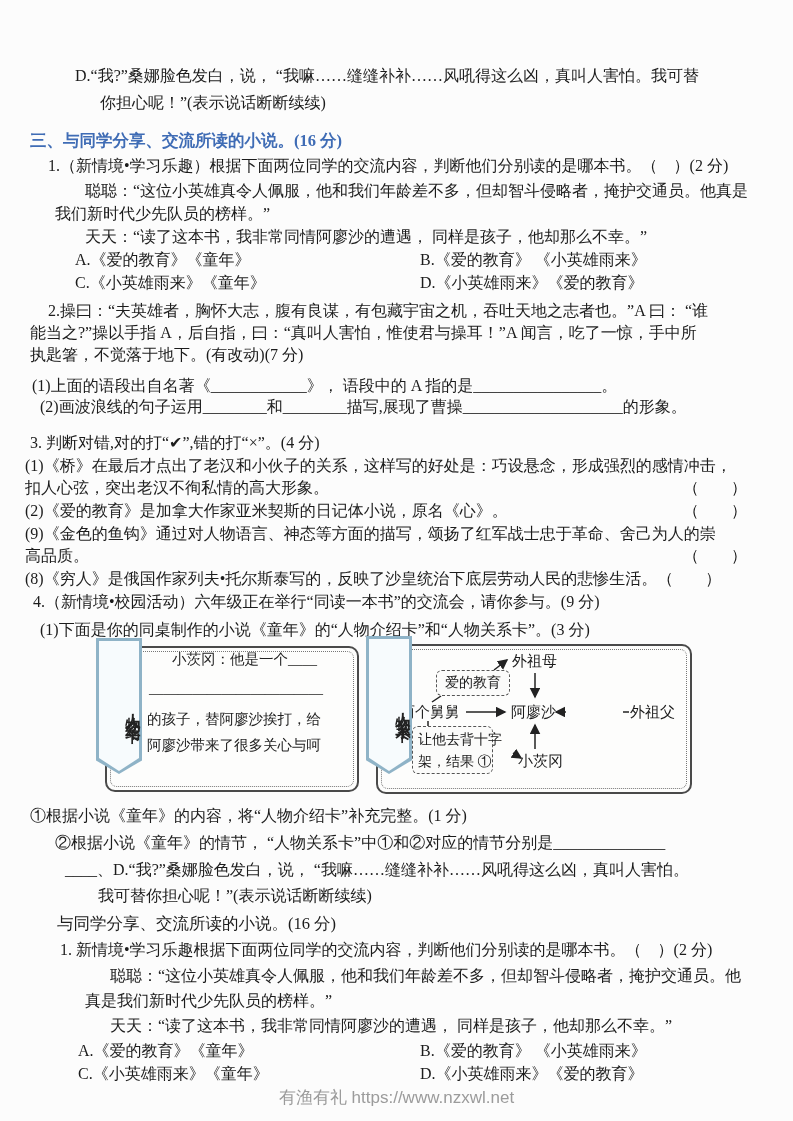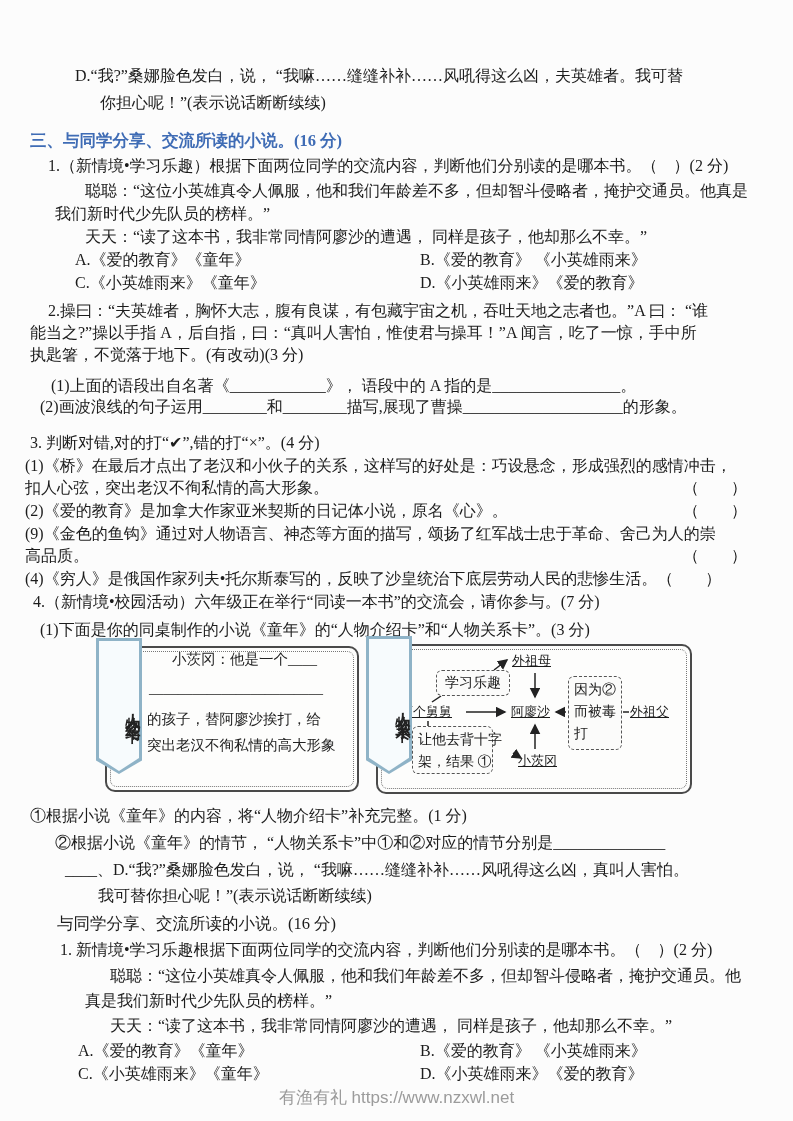--- a/index.html
+++ b/index.html
@@ -18,69 +18,69 @@
   .card-body::before{content:"";position:absolute;inset:3px;border:1px dotted #777;border-radius:7px;pointer-events:none;}
   .ribbon{position:absolute;z-index:3;}
   .ribbon .rb-outer{position:absolute;inset:0;background:#8fb3c7;
     clip-path:polygon(0 0,100% 0,100% 90%,50% 100%,0 90%);}
   .ribbon .rb-inner{position:absolute;inset:3px;background:#f7fbfd;
     clip-path:polygon(0 0,100% 0,100% 90%,50% 100%,0 90%);}
   .ribbon .rb-text{position:absolute;inset:0;display:flex;align-items:flex-start;justify-content:center;
     writing-mode:vertical-rl;text-orientation:upright;font-size:15px;font-weight:bold;color:#222;
     letter-spacing:4px;padding-top:10px;box-sizing:border-box;}
   .card-text{position:absolute;white-space:nowrap;font-size:14.5px;color:#222;}
-  .diagram-label{position:absolute;white-space:nowrap;font-size:13px;color:#1a1a1a;z-index:2;text-decoration:underline;}
+  .diagram-label{position:absolute;white-space:nowrap;font-size:15px;color:#1a1a1a;z-index:2;}
   .diagram-box{position:absolute;border:1.4px dashed #555;border-radius:6px;background:#fbfbfa;
     font-size:14px;color:#1a1a1a;z-index:2;box-sizing:border-box;text-align:center;}
   .diagram-box .bx-line{display:block;white-space:nowrap;text-align:left;padding-left:5px;line-height:22px;}
   .diagram-svg{position:absolute;left:0;top:0;z-index:1;}
 </style>
 </head>
 <body>
 
-<div class="line" style="top:66px;left:75px">D.“我?”桑娜脸色发白，说， “我嘛……缝缝补补……风吼得这么凶，夫英雄者。我可替</div>
+<div class="line" style="top:66px;left:75px">D.“我?”桑娜脸色发白，说， “我嘛……缝缝补补……风吼得这么凶，真叫人害怕。我可替</div>
 <div class="line" style="top:93px;left:100px">你担心呢！”(表示说话断断续续)</div>
 
 <div class="line sec-title" style="top:131px;left:30px">三、与同学分享、交流所读的小说。(16 分)</div>
 
 <div class="line" style="top:156px;left:48px">1.（新情境•学习乐趣）根据下面两位同学的交流内容，判断他们分别读的是哪本书。（　）(2 分)</div>
 <div class="line" style="top:181px;left:85px">聪聪：“这位小英雄真令人佩服，他和我们年龄差不多，但却智斗侵略者，掩护交通员。他真是</div>
 <div class="line" style="top:204px;left:55px">我们新时代少先队员的榜样。”</div>
 <div class="line" style="top:227px;left:85px">天天：“读了这本书，我非常同情阿廖沙的遭遇， 同样是孩子，他却那么不幸。”</div>
 <div class="line" style="top:250px;left:75px">A.《爱的教育》《童年》</div>
 <div class="line" style="top:250px;left:420px">B.《爱的教育》 《小英雄雨来》</div>
 <div class="line" style="top:273px;left:75px">C.《小英雄雨来》《童年》</div>
 <div class="line" style="top:273px;left:420px">D.《小英雄雨来》《爱的教育》</div>
 
 <div class="line" style="top:301px;left:48px">2.操曰：“夫英雄者，胸怀大志，腹有良谋，有包藏宇宙之机，吞吐天地之志者也。”A 曰： “谁</div>
 <div class="line" style="top:323px;left:30px">能当之?”操以手指 A，后自指，曰：“真叫人害怕，惟使君与操耳！”A 闻言，吃了一惊，手中所</div>
-<div class="line" style="top:345px;left:30px">执匙箸，不觉落于地下。(有改动)(3 分)</div>
-<div class="line" style="top:376px;left:51px">(1)上面的语段出自名著《____________》， 语段中的 A 指的是________________。</div>
+<div class="line" style="top:345px;left:30px">执匙箸，不觉落于地下。(有改动)(7 分)</div>
+<div class="line" style="top:376px;left:32px">(1)上面的语段出自名著《____________》， 语段中的 A 指的是________________。</div>
 <div class="line" style="top:397px;left:40px">(2)画波浪线的句子运用________和________描写,展现了曹操____________________的形象。</div>
 
 <div class="line" style="top:433px;left:30px">3.  判断对错,对的打“✔”,错的打“×”。(4 分)</div>
 <div class="line" style="top:456px;left:25px">(1)《桥》在最后才点出了老汉和小伙子的关系，这样写的好处是：巧设悬念，形成强烈的感情冲击，</div>
 <div class="line" style="top:478px;left:25px">扣人心弦，突出老汉不徇私情的高大形象。</div>
 <div class="line" style="top:478px;left:auto;right:46px">（　　）</div>
 <div class="line" style="top:501px;left:25px">(2)《爱的教育》是加拿大作家亚米契斯的日记体小说，原名《心》。</div>
 <div class="line" style="top:501px;left:auto;right:46px">（　　）</div>
 <div class="line" style="top:524px;left:25px">(9)《金色的鱼钩》通过对人物语言、神态等方面的描写，颂扬了红军战士忠于革命、舍己为人的崇</div>
 <div class="line" style="top:546px;left:25px">高品质。</div>
 <div class="line" style="top:546px;left:auto;right:46px">（　　）</div>
-<div class="line" style="top:569px;left:25px">(4)《穷人》是俄国作家列夫•托尔斯泰写的，反映了沙皇统治下底层劳动人民的悲惨生活。（　　）</div>
+<div class="line" style="top:569px;left:25px">(8)《穷人》是俄国作家列夫•托尔斯泰写的，反映了沙皇统治下底层劳动人民的悲惨生活。（　　）</div>
 
-<div class="line" style="top:592px;left:33px">4.（新情境•校园活动）六年级正在举行“同读一本书”的交流会，请你参与。(7 分)</div>
+<div class="line" style="top:592px;left:33px">4.（新情境•校园活动）六年级正在举行“同读一本书”的交流会，请你参与。(9 分)</div>
 <div class="line" style="top:620px;left:40px">(1)下面是你的同桌制作的小说《童年》的“人物介绍卡”和“人物关系卡”。(3 分)</div>
 
 <div class="card-wrap" style="left:94px;top:638px;width:266px;height:156px">
   <div class="card-body" style="left:11px;top:8px;width:250px;height:142px">
     <div class="card-text" style="left:65px;top:2px">小茨冈：他是一个____</div>
     <div class="card-text" style="left:42px;top:32px">________________________</div>
     <div class="card-text" style="left:40px;top:62px">的孩子，替阿廖沙挨打，给</div>
-    <div class="card-text" style="left:40px;top:88px">突出老汉不徇私情的高大形象</div>
+    <div class="card-text" style="left:40px;top:88px">阿廖沙带来了很多关心与呵</div>
   </div>
   <div class="ribbon" style="left:2px;top:0px;width:46px;height:136px">
     <div class="rb-outer"></div>
     <div class="rb-inner"></div>
     <div class="rb-text">人物介绍卡</div>
   </div>
 </div>
 
 <div class="card-wrap" style="left:364px;top:634px;width:330px;height:162px">
   <div class="card-body" style="left:12px;top:10px;width:312px;height:146px">
@@ -94,28 +94,23 @@
       <line x1="116" y1="24" x2="129" y2="14" stroke="#222" stroke-width="1.5" marker-end="url(#ah)"></line>
       <line x1="54" y1="56" x2="63" y2="50" stroke="#222" stroke-width="1.5"></line>
       <line x1="88" y1="66" x2="127" y2="66" stroke="#222" stroke-width="1.5" marker-end="url(#ah)"></line>
       <line x1="188" y1="66" x2="178" y2="66" stroke="#222" stroke-width="1.5" marker-end="url(#ah)"></line>
       <line x1="245" y1="66" x2="251" y2="66" stroke="#222" stroke-width="1.5"></line>
       <line x1="50" y1="75" x2="50" y2="80" stroke="#222" stroke-width="1.5"></line>
       <line x1="135" y1="107" x2="143" y2="112" stroke="#222" stroke-width="1.5" marker-end="url(#ah)"></line>
       <line x1="157" y1="103" x2="157" y2="79" stroke="#222" stroke-width="1.5" marker-end="url(#ah)"></line>
     </svg>
     <div class="diagram-label" style="left:134px;top:6px">外祖母</div>
-    <div class="diagram-box" style="left:58px;top:24px;width:74px;height:26px;line-height:23px">学习乐趣</div>
+    <div class="diagram-box" style="left:58px;top:24px;width:74px;height:26px;line-height:23px">爱的教育</div>
     <div class="diagram-label" style="left:22px;top:57px">两个舅舅</div>
     <div class="diagram-label" style="left:133px;top:57px">阿廖沙</div>
-    <div class="diagram-box" style="left:190px;top:30px;width:54px;height:74px;padding-top:2px">
-      <span class="bx-line">因为②</span>
-      <span class="bx-line">而被毒</span>
-      <span class="bx-line">打</span>
-    </div>
     <div class="diagram-label" style="left:252px;top:57px">外祖父</div>
     <div class="diagram-box" style="left:34px;top:80px;width:81px;height:48px;padding-top:2px">
       <span class="bx-line">让他去背十字</span>
       <span class="bx-line">架，结果 ①</span>
     </div>
     <div class="diagram-label" style="left:140px;top:106px">小茨冈</div>
   </div>
   <div class="ribbon" style="left:2px;top:2px;width:46px;height:138px">
     <div class="rb-outer"></div>
     <div class="rb-inner"></div>

